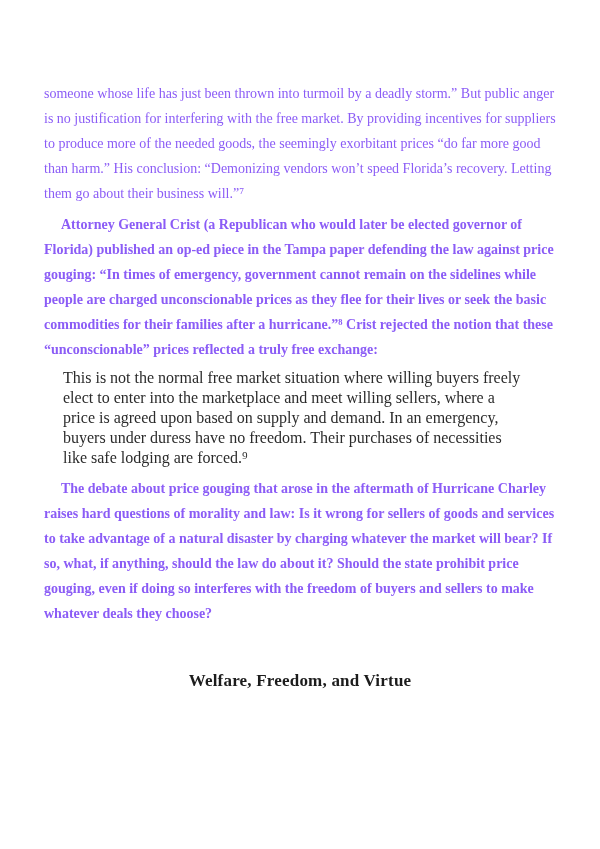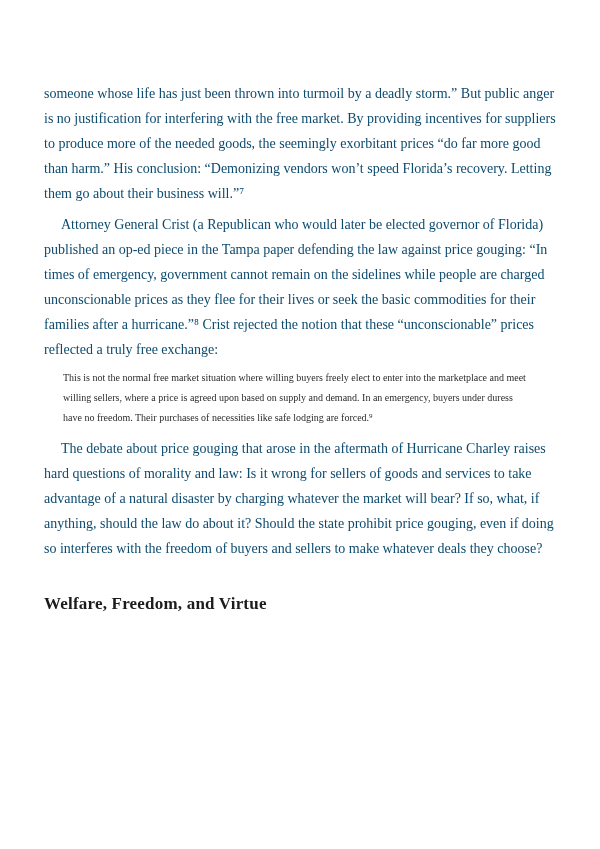--- a/index.html
+++ b/index.html
@@ -19,39 +19,40 @@
       width: 600px;
       height: 849px;
       padding: 81px 44px 0 44px;
       background: #ffffff;
     }
     .para {
       font-size: 14px;
       line-height: 25px;
       margin: 0 0 6px 0;
       text-align: left;
-      color: #0c4a6e;
+      color: #8b5cf6;
     }
     .para.indent {
       text-indent: 17px;
+      font-weight: bold;
     }
     .blockquote {
       box-sizing: border-box;
-      font-size: 10px;
+      font-size: 16px;
       line-height: 20px;
       margin: 0 30px 8px 19px;
       color: #2b2b2b;
     }
     .section-heading {
       font-size: 17px;
       line-height: 26px;
       font-weight: bold;
-      text-align: left;
+      text-align: center;
       letter-spacing: 0.2px;
-      margin: 30px 0 14px 0;
+      margin: 42px 0 14px 0;
       color: #1c1c1c;
     }
   </style>
 </head>
 <body>
 
 <div class="page">
   <p class="para">someone whose life has just been thrown into turmoil by a deadly storm.” But public anger is no justification for interfering with the free market. By providing incentives for suppliers to produce more of the needed goods, the seemingly exorbitant prices “do far more good than harm.” His conclusion: “Demonizing vendors won’t speed Florida’s recovery. Letting them go about their business will.”⁷</p>
 
   <p class="para indent">Attorney General Crist (a Republican who would later be elected governor of Florida) published an op-ed piece in the Tampa paper defending the law against price gouging: “In times of emergency, government cannot remain on the sidelines while people are charged unconscionable prices as they flee for their lives or seek the basic commodities for their families after a hurricane.”⁸ Crist rejected the notion that these “unconscionable” prices reflected a truly free exchange:</p>

